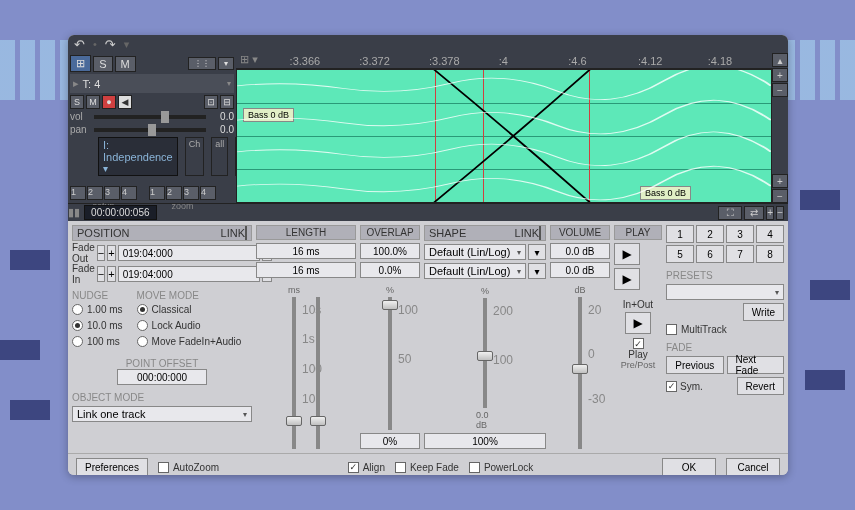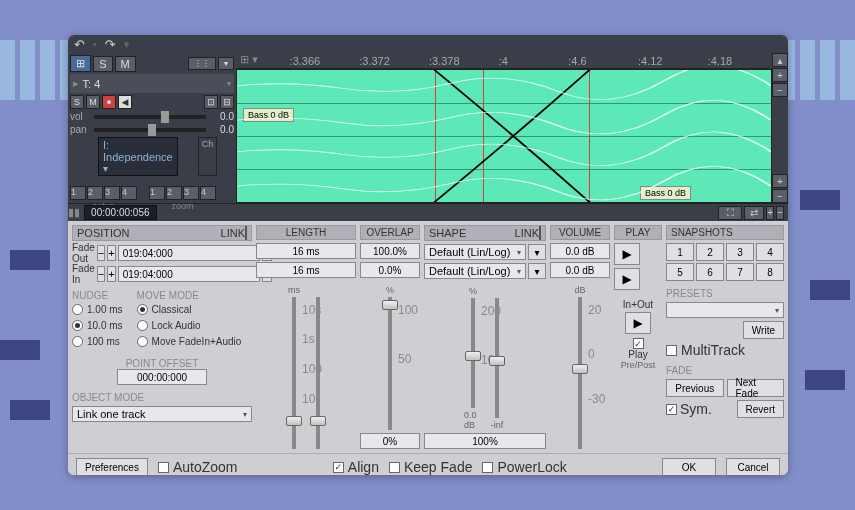--- a/index.html
+++ b/index.html
@@ -19,21 +19,21 @@
 .sm-box { background: #5a5e68; color: #ddd; padding: 1px 5px; font-size: 11px; border: 1px solid #222; }
 .track-header { background: #4a4e58; padding: 3px; display: flex; align-items: center; gap: 4px; }
 .track-label { color: #ddd; font-size: 11px; }
 .track-btn { background: #5a5e68; border: 1px solid #222; color: #ddd; width: 14px; height: 14px; font-size: 9px; display: inline-flex; align-items: center; justify-content: center; }
 .rec-btn { background: #d04040; }
 .slider-row { display: flex; align-items: center; gap: 4px; height: 16px; }
 .slider-label { color: #aaa; font-size: 10px; width: 20px; }
 .slider-track { flex: 1; height: 4px; background: #222; position: relative; }
 .slider-thumb { position: absolute; width: 8px; height: 12px; background: #999; top: -4px; }
 .slider-val { color: #ddd; font-size: 10px; width: 24px; text-align: right; }
-.combo-row { display: flex; gap: 20px; padding-left: 28px; }
+.combo-row { display: flex; gap: 7px; padding-left: 28px; }
 .combo { background: #2a2e38; color: #8ab4d8; padding: 1px 4px; font-size: 10px; border: 1px solid #111; flex: 1; }
 .cbox { background: #3a3e48; color: #aaa; padding: 1px 3px; font-size: 9px; border: 1px solid #222; }
 .num-row { display: flex; gap: 1px; margin-top: 4px; }
 .num-btn { background: #5a5e68; color: #ccc; border: 1px solid #222; width: 16px; height: 14px; font-size: 9px; }
 .num-label { color: #888; font-size: 9px; margin-top: 1px; }
 
 .waveform-area { flex: 1; display: flex; flex-direction: column; background: #3a3e48; }
 .ruler { height: 16px; background: #3a3e48; border-bottom: 1px solid #222; display: flex; color: #aaa; font-size: 9px; position: relative; }
 .ruler-tick { position: absolute; top: 2px; }
 .wave-canvas { flex: 1; background: #5de8b8; position: relative; border: 1px solid #222; }
@@ -90,21 +90,21 @@
 .checkbox { width: 11px; height: 11px; border: 1px solid #666; background: #fff; display: inline-flex; align-items: center; justify-content: center; }
 .checkbox.checked::after { content: '✓'; font-size: 9px; color: #333; }
 
 .snap-grid { display: grid; grid-template-columns: repeat(4, 1fr); gap: 2px; }
 .snap-btn { background: #e0e0e4; border: 1px solid #888; height: 18px; font-size: 10px; display: flex; align-items: center; justify-content: center; }
 
 .btn { background: #e0e0e4; border: 1px solid #888; padding: 2px 8px; font-size: 10px; height: 18px; display: inline-flex; align-items: center; justify-content: center; }
 
 .bottom-bar { background: #cfcfd3; padding: 4px 8px; display: flex; align-items: center; gap: 10px; border-top: 1px solid #aaa; }
 .check-item { display: flex; align-items: center; gap: 4px; }
-.check-label { font-size: 14px; color: #333; }
+.check-label { font-size: 10px; color: #333; }
 </style>
 </head>
 <body>
 
 <div class="bg-wave"></div>
 <div class="bg-block" style="top:190px;left:800px"></div>
 <div class="bg-block" style="top:250px;left:10px"></div>
 <div class="bg-block" style="top:340px;left:0px"></div>
 <div class="bg-block" style="top:400px;left:10px"></div>
 <div class="bg-block" style="top:280px;left:810px"></div>
@@ -371,27 +371,20 @@
       <div class="vslider-group">
         <div class="vslider">
           <span class="vslider-label">%</span>
           <div class="vslider-track">
             <span class="vslider-scale" style="top:6px">200</span>
             <span class="vslider-scale" style="top:55px">100</span>
             <div class="vslider-thumb" style="top:48%"></div>
           </div>
           <span class="vslider-label">0.0 dB</span>
         </div>
-        <div class="vslider">
-          <span class="vslider-label">&nbsp;</span>
-          <div class="vslider-track">
-            <div class="vslider-thumb" style="top:48%"></div>
-          </div>
-          <span class="vslider-label">-inf</span>
-        </div>
       </div>
       <div class="value-box">100%</div>
     </div>
 
     <div class="section sec-volume">
       <div class="sec-header">VOLUME</div>
       <div class="value-box">0.0 dB</div>
       <div class="value-box">0.0 dB</div>
       <div class="vslider-group">
         <div class="vslider">
@@ -415,21 +408,20 @@
         <div class="play-btn" style="margin:2px auto">▶</div>
         <div class="check-item" style="justify-content:center;margin-top:4px">
           <span class="checkbox checked"></span>
         </div>
         <div style="font-size:10px;color:#333">Play</div>
         <div style="font-size:9px;color:#666">Pre/Post</div>
       </div>
     </div>
 
     <div class="section sec-snapshots">
-      <div class="sec-header" style="text-align:left;justify-content:flex-start">SNAPSHOTS</div>
       <div class="snap-grid">
         <span class="snap-btn">1</span>
         <span class="snap-btn">2</span>
         <span class="snap-btn">3</span>
         <span class="snap-btn">4</span>
         <span class="snap-btn">5</span>
         <span class="snap-btn">6</span>
         <span class="snap-btn">7</span>
         <span class="snap-btn">8</span>
       </div>

